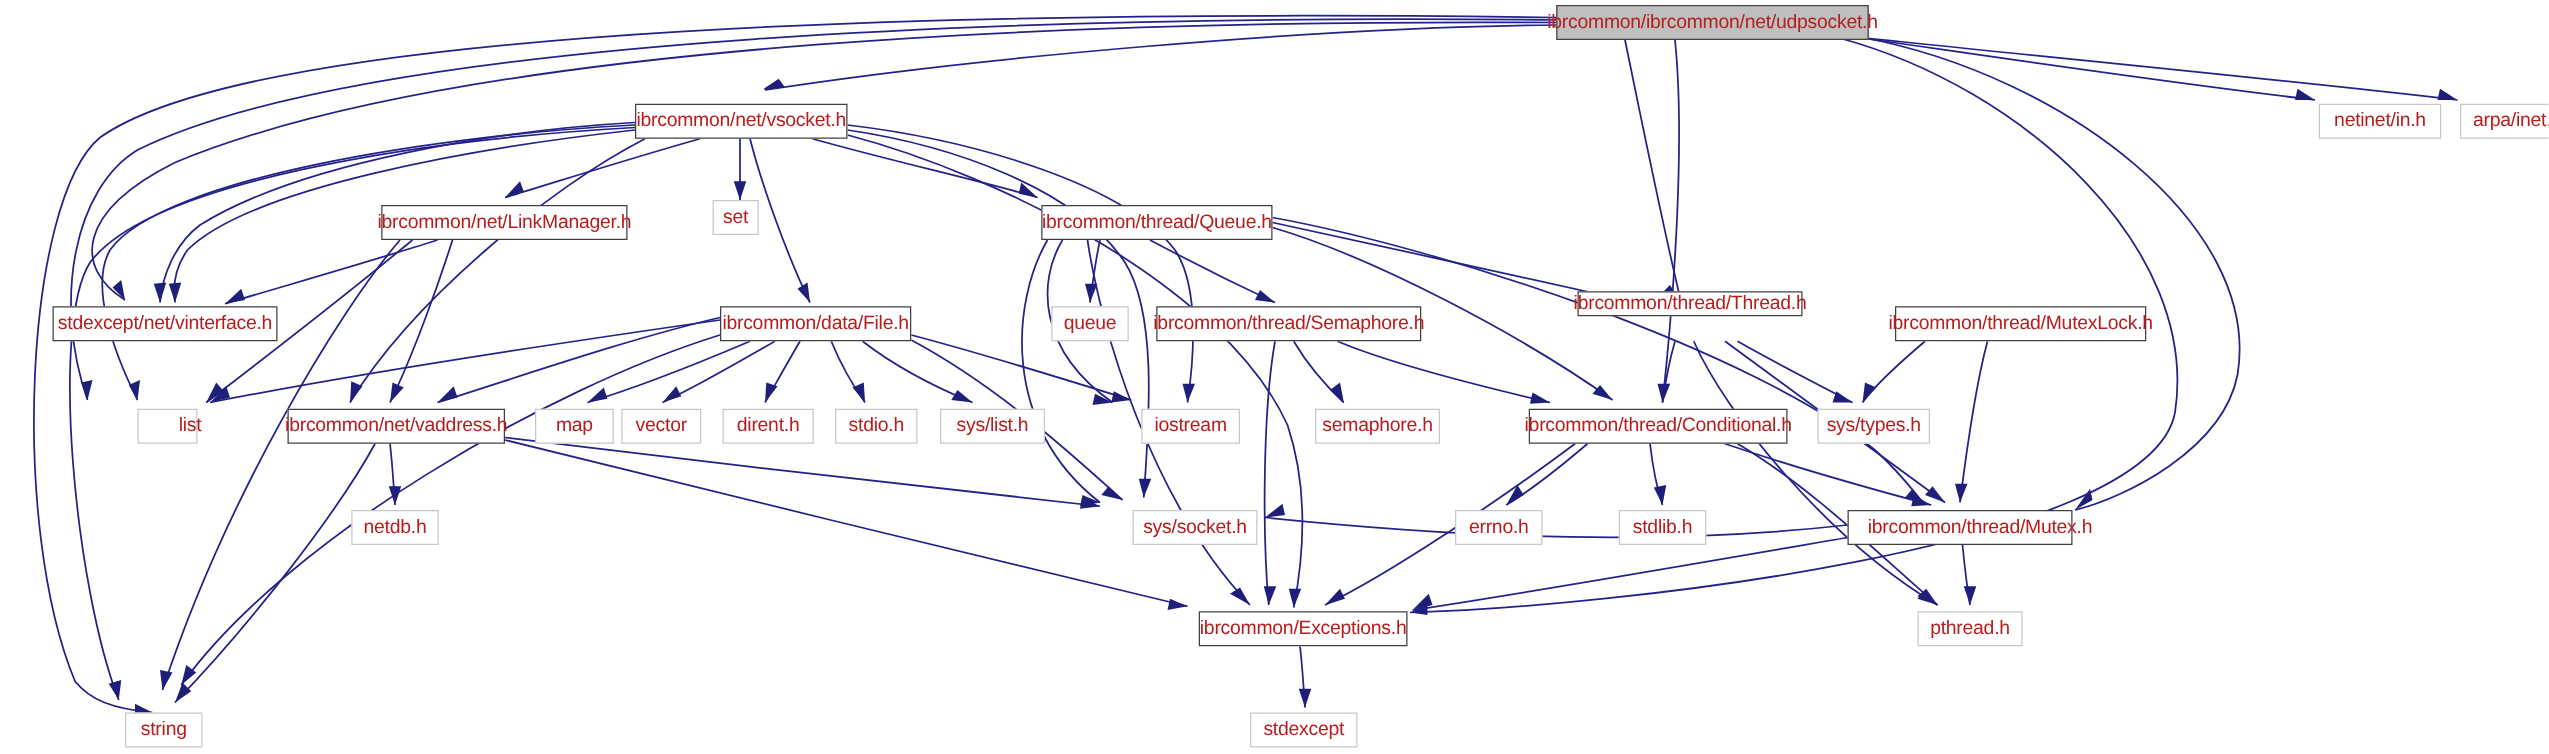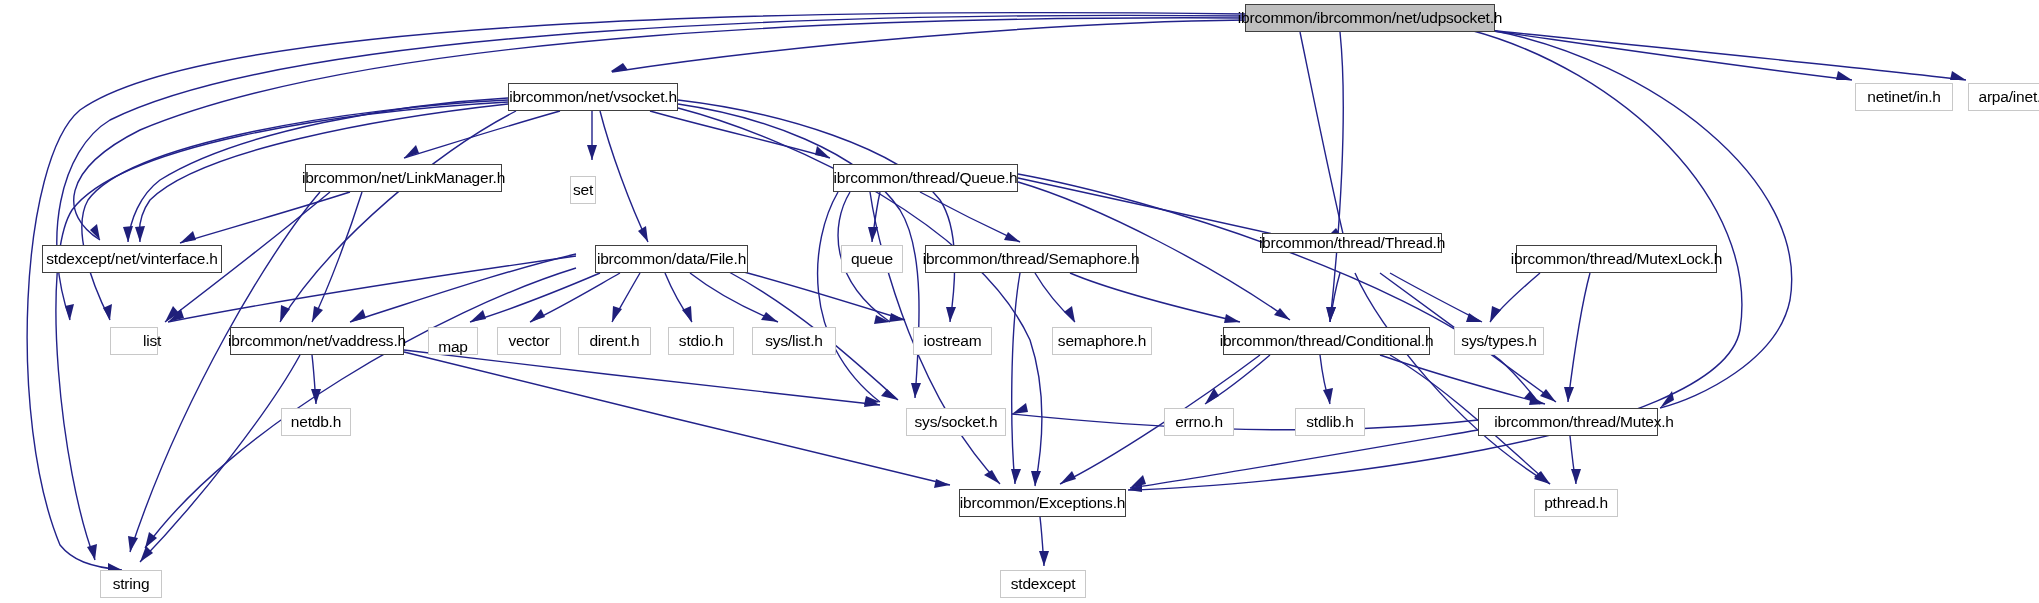--- a/index.html
+++ b/index.html
@@ -1,20 +1,20 @@
 <!DOCTYPE html>
 <html><head>
 <meta charset="utf-8">
 <style>
   html,body{margin:0;padding:0;background:#ffffff;}
   body{font-family:"Liberation Sans", sans-serif;}
   #graph-wrap{position:relative;width:2039px;height:603px;overflow:hidden;background:#fff;}
   svg#edges{position:absolute;left:0;top:0;width:2039px;height:603px;}
   .node{position:absolute;box-sizing:border-box;display:flex;align-items:center;justify-content:center;
-        white-space:nowrap;background:#ffffff;border:1px solid #c8c8c8;color:#000000;
+        white-space:nowrap;background:#ffffff;border:1px solid #c8c8c8;color:#b91c1c;
         font-size:15.5px;line-height:1;letter-spacing:-0.2px;}
   .node.internal{border:1.5px solid #404040;}
   .node.root{background:#bfbfbf;border:1.5px solid #404040;}
   .node span{pointer-events:none;}
   .edge{fill:none;stroke:#22228a;stroke-width:1.4;}
   .arrow{fill:#1f1f7a;stroke:none;}
 </style>
 </head>
 <body>
 
@@ -162,51 +162,51 @@
       </div>
       <div class="node system" style="left: 1968px; top: 83px; width: 92px; height: 28px;">
         <span>arpa/inet.h</span>
       </div>
       <div class="node internal" style="left: 508px; top: 83px; width: 170px; height: 28px;">
         <span>ibrcommon/net/vsocket.h</span>
       </div>
       <div class="node internal" style="left: 305px; top: 164px; width: 197px; height: 28px;">
         <span>ibrcommon/net/LinkManager.h</span>
       </div>
-      <div class="node system" style="left: 570px; top: 176px; width: 26px; height: 28px;">
+      <div class="node system" style="left: 570px; top: 160px; width: 37px; height: 28px;">
         <span>set</span>
       </div>
       <div class="node internal" style="left: 833px; top: 164px; width: 185px; height: 28px;">
         <span>ibrcommon/thread/Queue.h</span>
       </div>
       <div class="node internal" style="left: 42px; top: 245px; width: 180px; height: 28px;">
         <span>stdexcept/net/vinterface.h</span>
       </div>
-      <div class="node internal" style="left: 576px; top: 245px; width: 153px; height: 28px; margin-left: 19px;">
+      <div class="node internal" style="left: 576px; top: 245px; width: 153px; height: 28px;">
         <span>ibrcommon/data/File.h</span>
       </div>
       <div class="node system" style="left: 841px; top: 245px; width: 62px; height: 28px;">
         <span>queue</span>
       </div>
       <div class="node internal" style="left: 925px; top: 245px; width: 212px; height: 28px;">
         <span>ibrcommon/thread/Semaphore.h</span>
       </div>
       <div class="node internal" style="left: 1262px; top: 233px; width: 180px; height: 20px;">
         <span>ibrcommon/thread/Thread.h</span>
       </div>
       <div class="node internal" style="left: 1516px; top: 245px; width: 201px; height: 28px;">
         <span>ibrcommon/thread/MutexLock.h</span>
       </div>
       <div class="node system" style="left: 110px; top: 327px; width: 48px; height: 28px; padding-left: 36px;">
         <span>list</span>
       </div>
       <div class="node internal" style="left: 230px; top: 327px; width: 174px; height: 28px;">
         <span>ibrcommon/net/vaddress.h</span>
       </div>
-      <div class="node system" style="left: 428px; top: 327px; width: 50px; height: 28px; align-items: flex-end;">
+      <div class="node system" style="left: 428px; top: 327px; width: 63px; height: 28px;">
         <span>map</span>
       </div>
       <div class="node system" style="left: 497px; top: 327px; width: 64px; height: 28px;">
         <span>vector</span>
       </div>
       <div class="node system" style="left: 578px; top: 327px; width: 73px; height: 28px;">
         <span>dirent.h</span>
       </div>
       <div class="node system" style="left: 668px; top: 327px; width: 66px; height: 28px;">
         <span>stdio.h</span>

